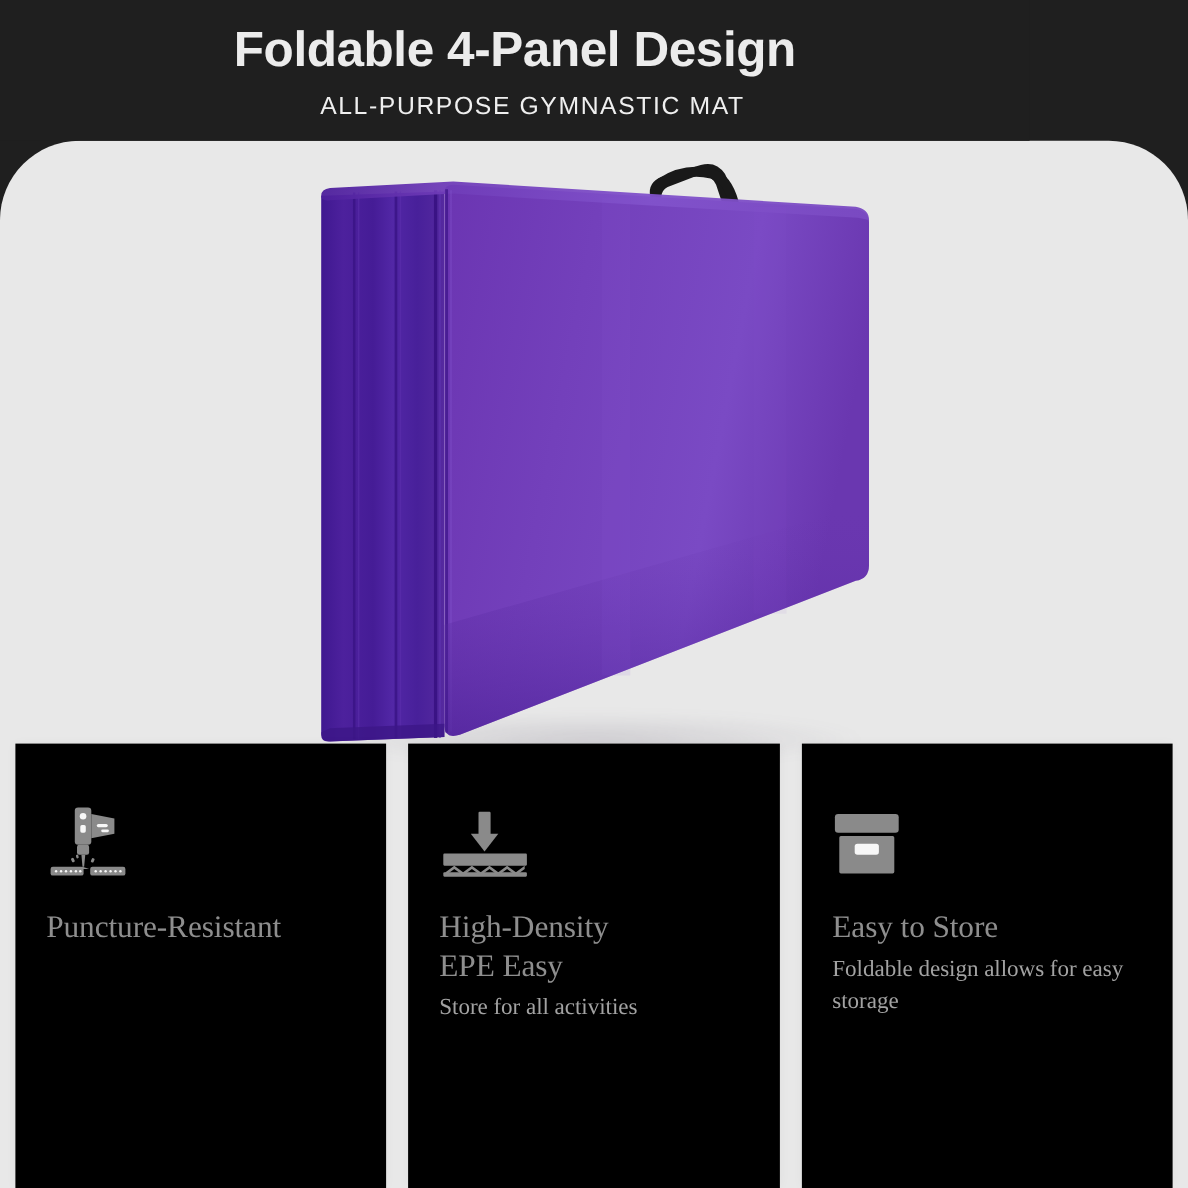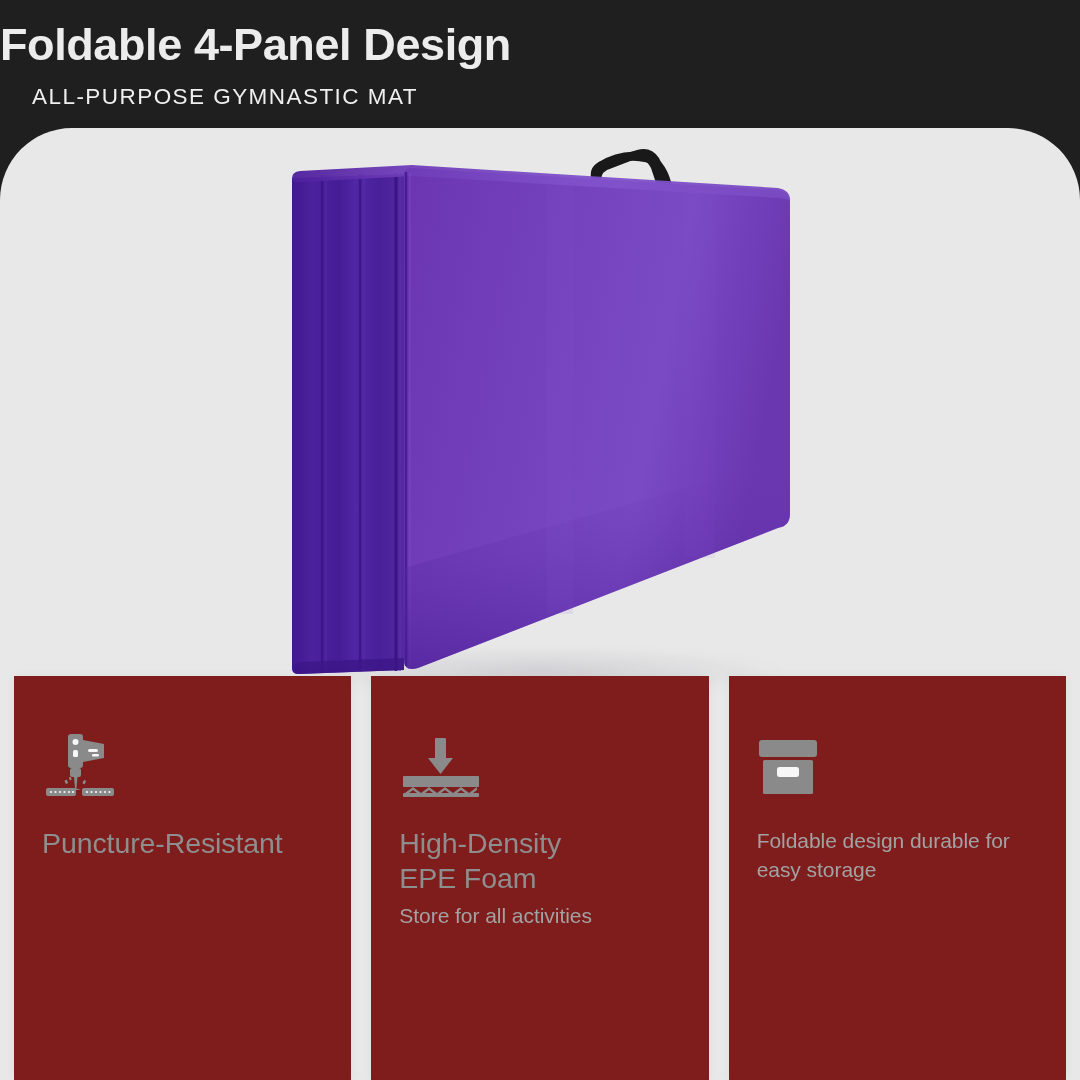--- a/index.html
+++ b/index.html
@@ -16,21 +16,21 @@
     font-family: "Liberation Sans", sans-serif;
   }
 
   
   .header {
     position: absolute;
     top: 0; left: 0;
     width: 936px;
     height: 128px;
     background: #1f1f1f;
-    text-align: left;
+    text-align: center;
     z-index: 5;
   }
   .header-title {
     position: absolute;
     top: 18px; left: 0; right: 0;
     font-size: 45px;
     font-weight: bold;
     color: #ececec;
     letter-spacing: -0.4px;
     line-height: 54px;
@@ -105,24 +105,25 @@
     height: 404px;
     display: flex;
     gap: 20px;
     padding: 0 14px;
     box-sizing: border-box;
     z-index: 6;
   }
   .card {
     position: relative;
     flex: 1 1 0;
-    background: #7f1d1d;
+    background: #000000;
     box-shadow: 0 0 10px rgba(0,0,0,0.045);
     padding: 44px 28px 0 28px;
     box-sizing: border-box;
+    font-family: Liberation Serif, serif;
   }
   .card-icon {
     height: 78px;
     display: flex;
     align-items: flex-end;
     margin-bottom: 28px;
   }
   .card-title {
     font-size: 28.5px;
     font-weight: 400;
@@ -264,32 +265,33 @@
             <g fill="#8a8a8a">
               <rect x="36" y="2" width="11" height="22" rx="1"></rect>
               <path d="M29 22 L54 22 L41.5 38 Z"></path>
               <rect x="4" y="40" width="76" height="11" rx="1"></rect>
               <rect x="4" y="57" width="76" height="4" rx="1"></rect>
               <path d="M6 57 L14 51 L22 57 L30 51 L38 57 L46 51 L54 57 L62 51 L70 57 L78 51 L78 54 L70 60 L62 54 L54 60 L46 54 L38 60 L30 54 L22 60 L14 54 L6 60 Z"></path>
             </g>
           </svg>
         </div>
         <p class="card-title">High-Density
-EPE Foam</p>
+EPE Easy</p>
         <p class="card-body">Store for all activities</p>
       </div>
 
       <div class="card">
         <div class="card-icon">
           <svg width="62" height="62" viewBox="0 0 62 62" xmlns="http://www.w3.org/2000/svg">
             <g fill="#8a8a8a">
               <rect x="2" y="4" width="58" height="17" rx="3"></rect>
               <rect x="6" y="24" width="50" height="34" rx="1.5"></rect>
               <rect x="20" y="31" width="22" height="10" rx="2.5" fill="#f7f7f7"></rect>
             </g>
           </svg>
         </div>
-        <p class="card-body">Foldable design durable for easy storage</p>
+        <p class="card-title">Easy to Store</p>
+        <p class="card-body">Foldable design allows for easy storage</p>
       </div>
 
     </div>
   </div>
 </div>
 
 </body></html>

